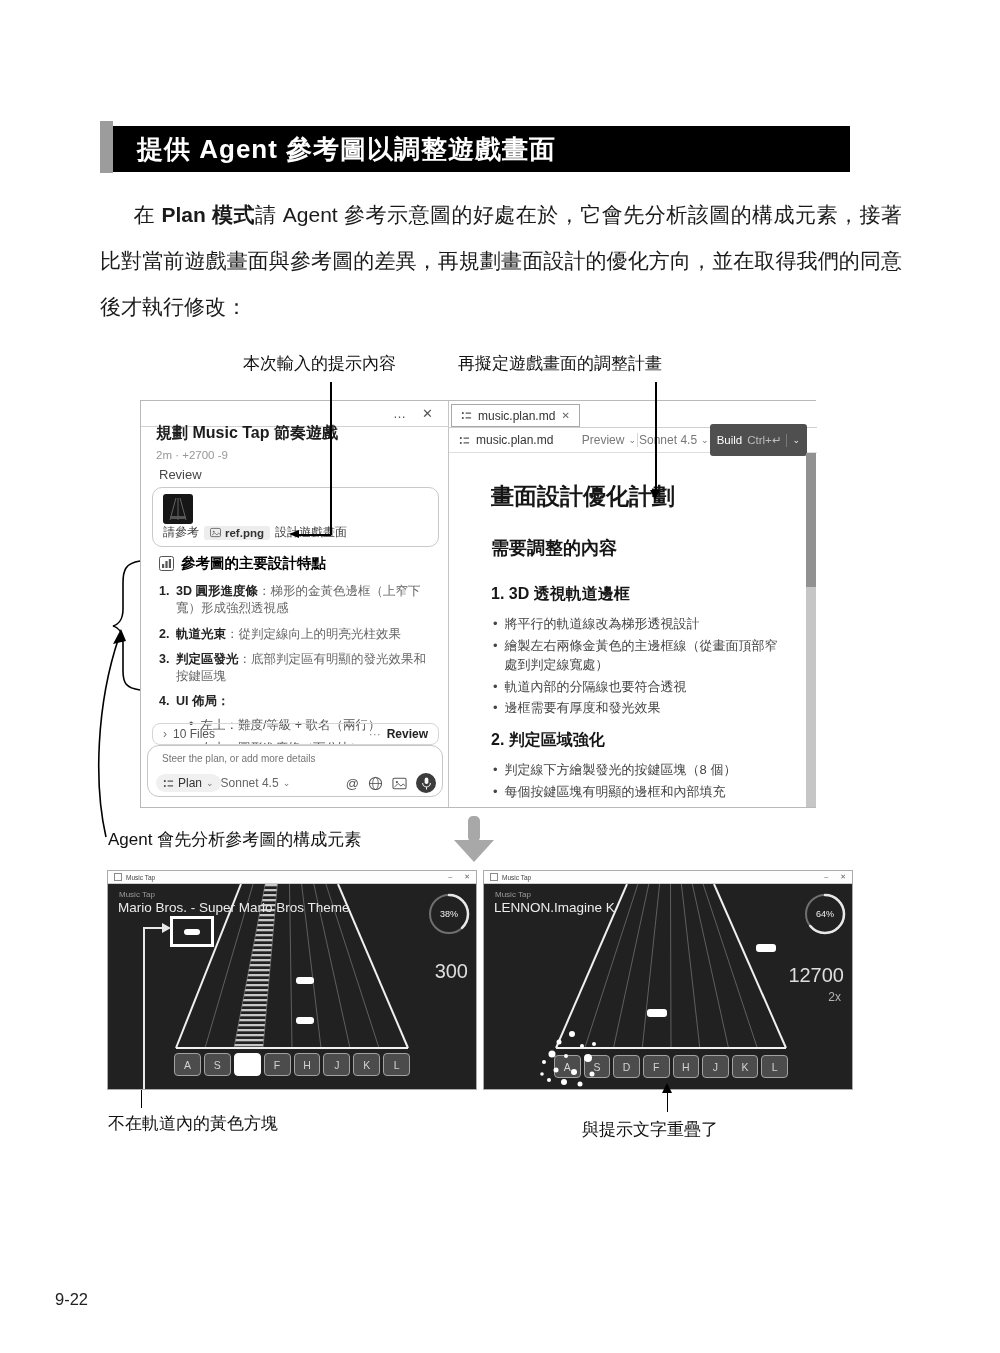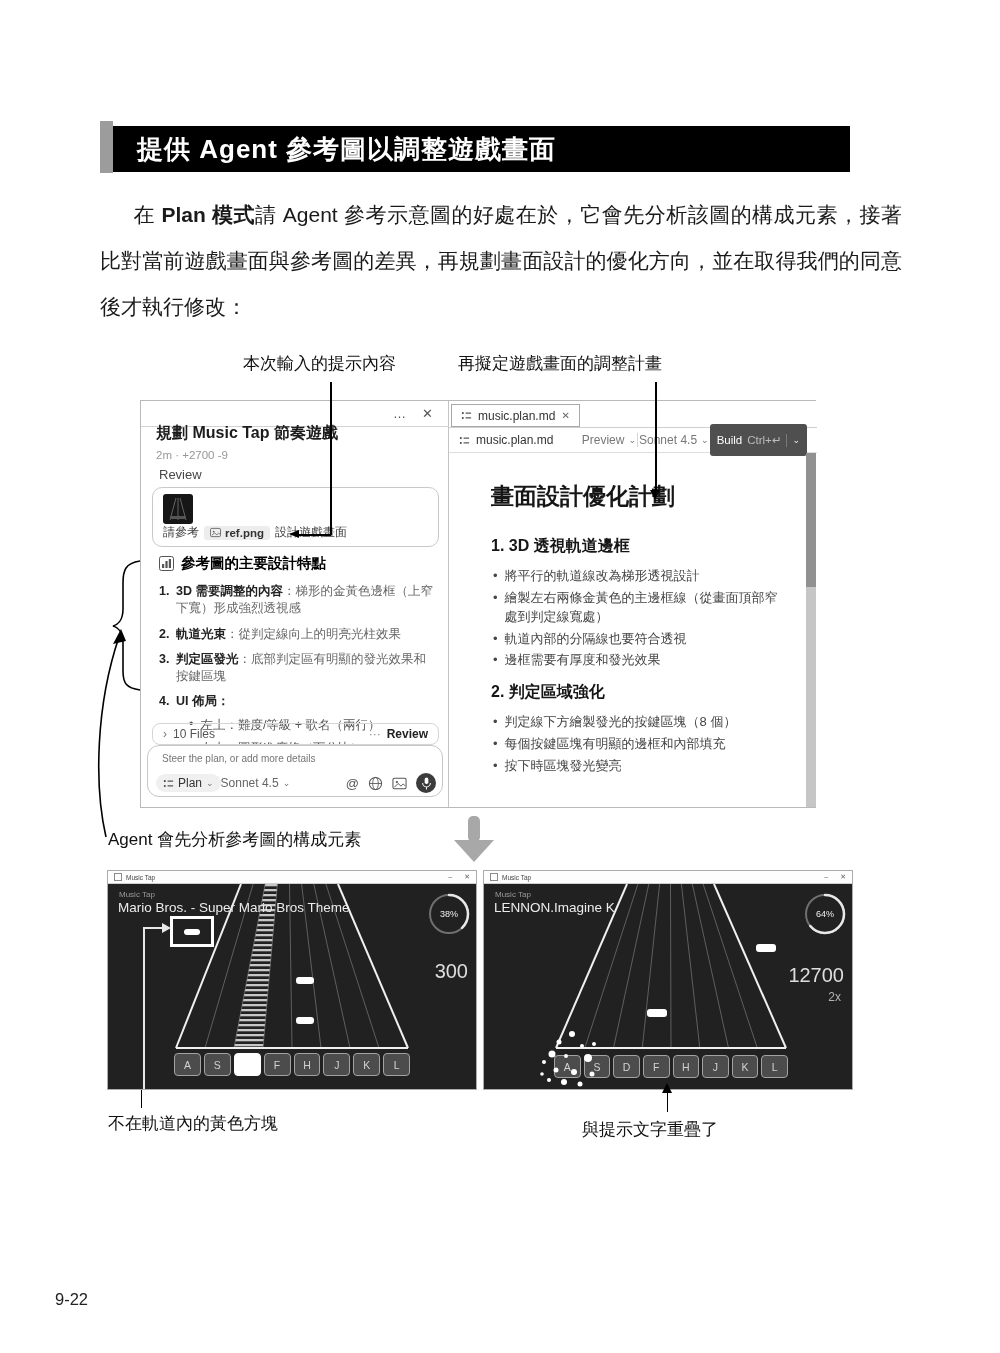--- a/index.html
+++ b/index.html
@@ -143,21 +143,21 @@
         <div class="feat-head">
           <svg width="15" height="15" viewBox="0 0 15 15">
             <rect x="0.5" y="0.5" width="14" height="14" rx="2" fill="none" stroke="#555"></rect>
             <rect x="3" y="8" width="2.2" height="4" fill="#555"></rect>
             <rect x="6.4" y="5" width="2.2" height="7" fill="#555"></rect>
             <rect x="9.8" y="3" width="2.2" height="9" fill="#555"></rect>
           </svg>
           <span>參考圖的主要設計特點</span>
         </div>
         <div class="feat-item">
-          <span class="feat-num">1.</span><span class="feat-label">3D 需要調整的內容</span><span>：梯形的金黃色邊框（上窄下寬）形成強烈透視感</span>
+          <span class="feat-num">1.</span><span class="feat-label">3D 圓形進度條</span><span>：梯形的金黃色邊框（上窄下寬）形成強烈透視感</span>
         </div>
         <div class="feat-item">
           <span class="feat-num">2.</span><span class="feat-label">軌道光束</span><span>：從判定線向上的明亮光柱效果</span>
         </div>
         <div class="feat-item">
           <span class="feat-num">3.</span><span class="feat-label">判定區發光</span><span>：底部判定區有明顯的發光效果和按鍵區塊</span>
         </div>
         <div class="feat-item">
           <span class="feat-num">4.</span><span class="feat-label">UI 佈局：</span>
         </div>
@@ -257,20 +257,21 @@
             <span>Build</span>
             <span class="kbd">Ctrl+↵</span>
             <span class="bdiv"></span>
             <span class="chev" style="color:#eee;">⌄</span>
           </span>
         </span>
       </div>
 
       <div class="abs doc">
         <h1>畫面設計優化計劃</h1>
+        <h2>需要調整的內容</h2>
         <h3>1. 3D 透視軌道邊框</h3>
         <ul>
           <li>
               <span>•</span>
               <span>將平行的軌道線改為梯形透視設計</span>
             </li>
           <li>
               <span>•</span>
               <span>繪製左右兩條金黃色的主邊框線（從畫面頂部窄處到判定線寬處）</span>
             </li>

